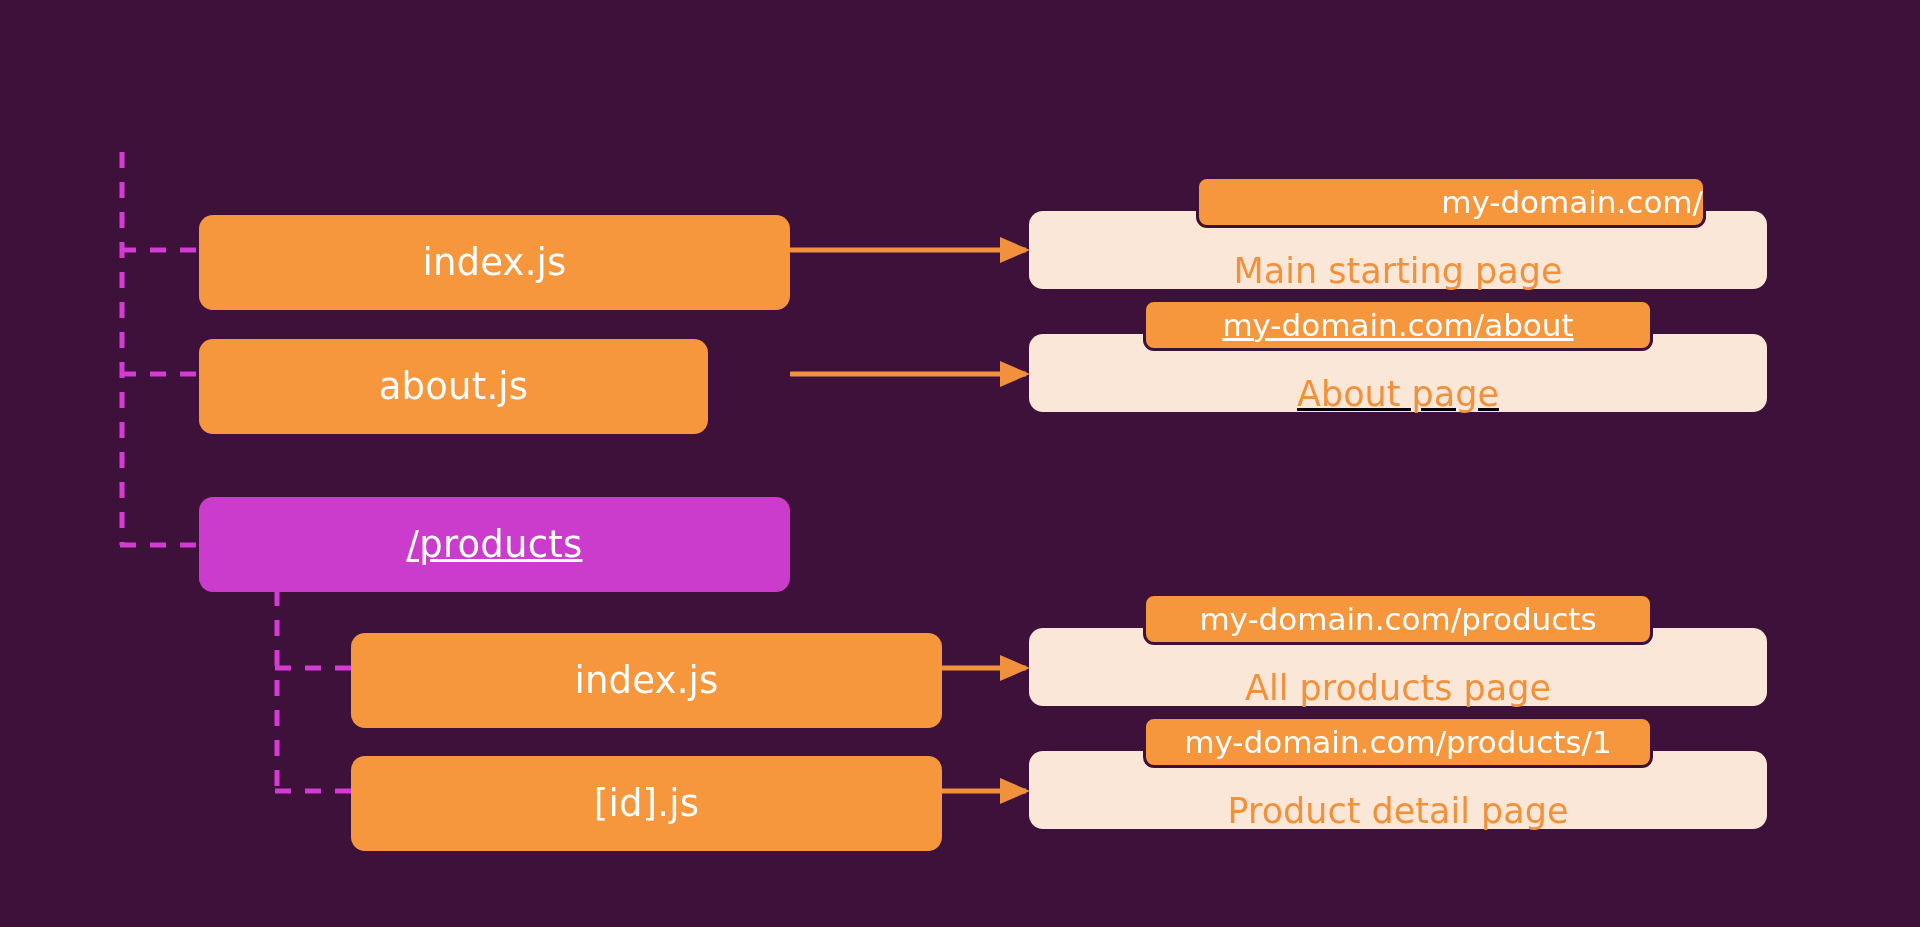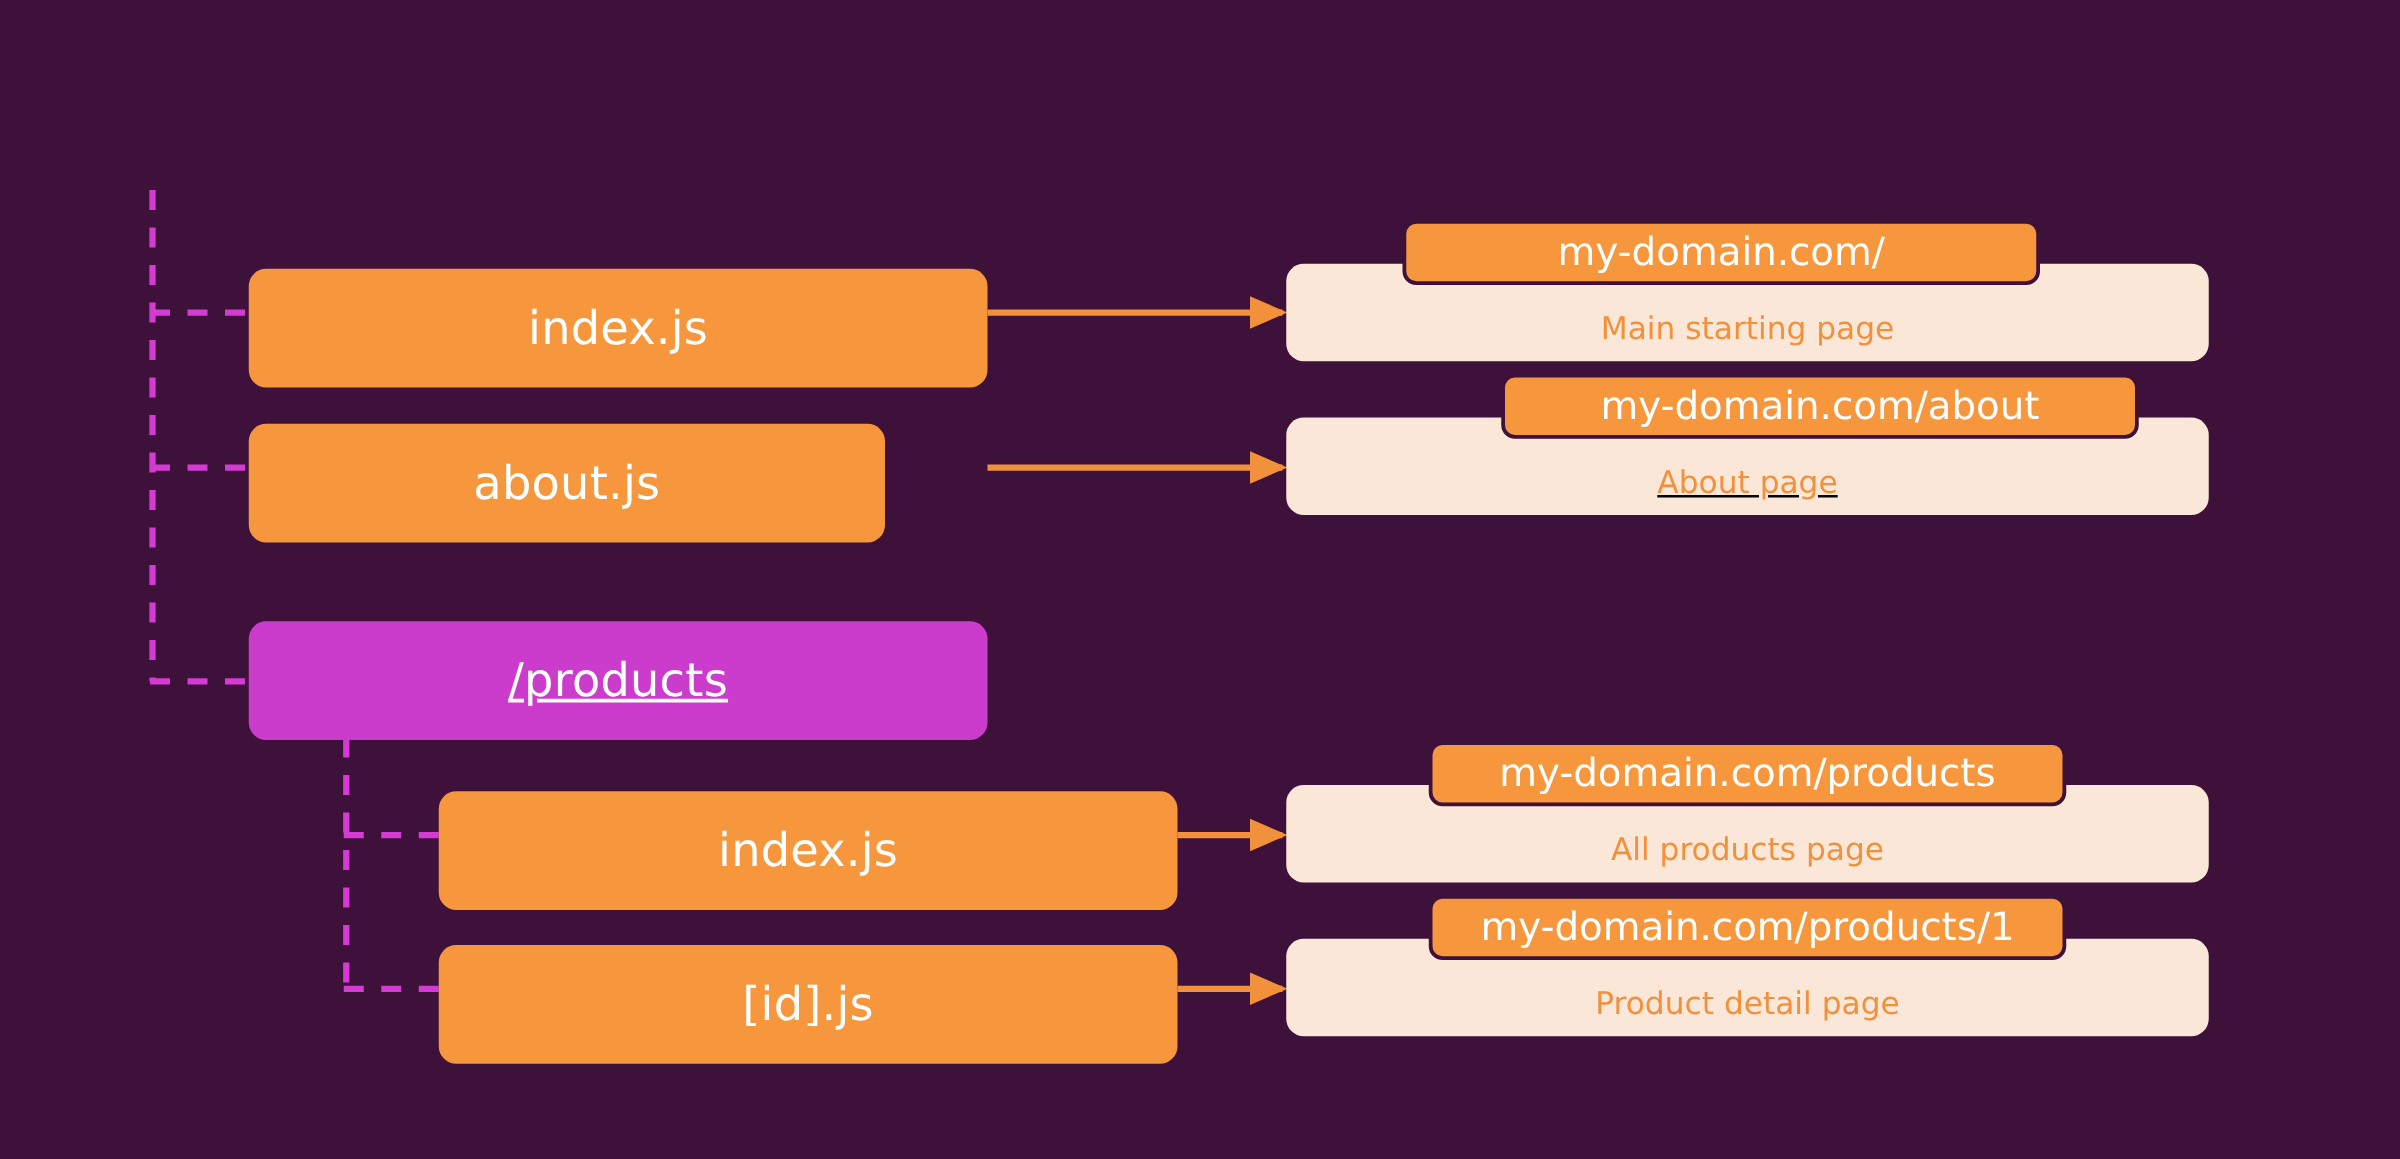--- a/index.html
+++ b/index.html
@@ -58,23 +58,22 @@
     position: absolute;
     box-sizing: border-box;
     background: #fae7d8;
     border-radius: 14px;
     display: flex;
     align-items: flex-end;
     justify-content: center;
   }
   .result-caption {
     color: #f2913c;
-    font-size: 25px;
+    font-size: 35px;
     line-height: 1;
-    padding-bottom: 14px;
     white-space: nowrap;
   }
 
   
   .url-badge {
     position: absolute;
     box-sizing: border-box;
     background: #f6973d;
     border: 3px solid #3d1139;
     border-radius: 11px;
@@ -137,28 +136,28 @@
     <span>index.js</span>
   </div>
 
   <div class="node node-file" style="left:351px; top:744px; width:591px; height:95px;">
     <span>[id].js</span>
   </div>
 
   <div class="result-card" style="left:1029px; top:211px; width:738px; height:78px;">
     <span class="result-caption">Main starting page</span>
   </div>
-  <div class="url-badge" style="left:1122px; top:176px; width:510px; height:52px;">
+  <div class="url-badge" style="left:1196px; top:176px; width:510px; height:52px;justify-content:flex-end;">
     <span>my-domain.com/</span>
   </div>
 
   <div class="result-card" style="left:1029px; top:334px; width:738px; height:78px;text-decoration:underline;">
     <span class="result-caption">About page</span>
   </div>
-  <div class="url-badge" style="left:1201px; top:299px; width:510px; height:52px;">
+  <div class="url-badge" style="left:1143px; top:299px; width:510px; height:52px;text-decoration:underline;">
     <span>my-domain.com/about</span>
   </div>
 
   <div class="result-card" style="left:1029px; top:628px; width:738px; height:78px;">
     <span class="result-caption">All products page</span>
   </div>
   <div class="url-badge" style="left:1143px; top:593px; width:510px; height:52px;">
     <span>my-domain.com/products</span>
   </div>
 

